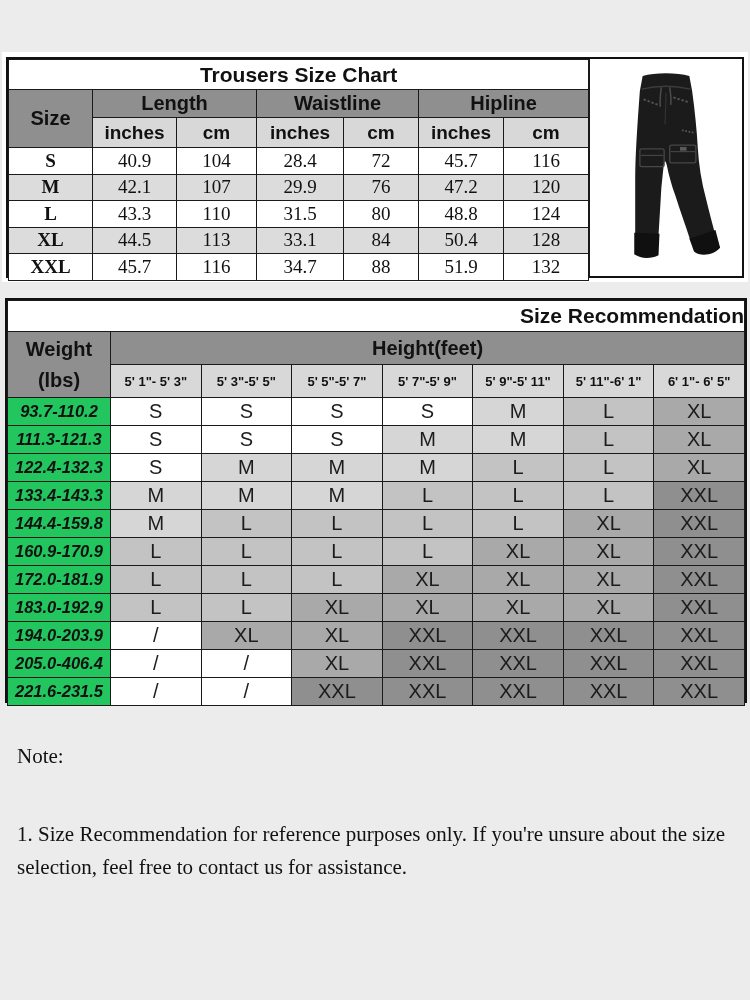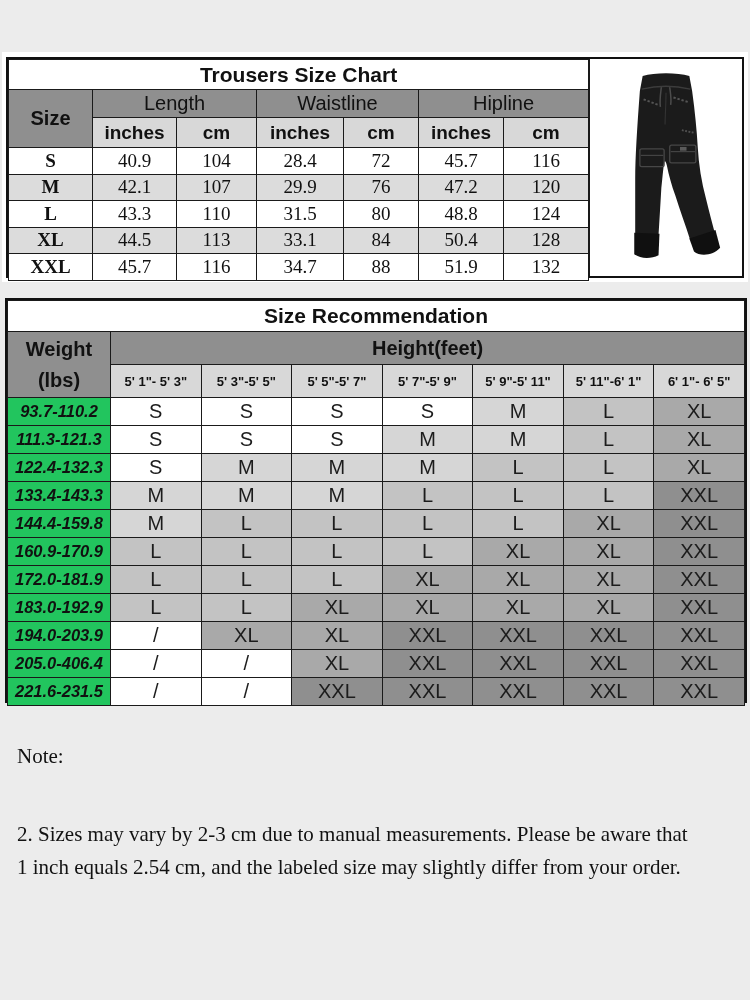--- a/index.html
+++ b/index.html
@@ -26,21 +26,21 @@
     border:1px solid #1a1a1a;text-align:center;vertical-align:middle;
     padding:0;overflow:hidden;white-space:nowrap;
   }
   .t1 .title-cell{
     height:29px;font-weight:bold;font-size:21px;background:#fff;
   }
   .t1 .corner{
     background:#8f8f8f;font-weight:bold;font-size:20px;
   }
   .t1 .group{
-    background:#8f8f8f;font-weight:normal;font-size:20px;height:27px;margin-left:20px;
+    background:#8f8f8f;font-weight:bold;font-size:20px;height:27px;margin-left:20px;
   }
   .t1 .unit{
     background:#d8d8d8;font-weight:bold;font-size:19px;height:29px;margin-left:18px;
   }
   .t1 .data-row td{
     height:25.5px;font-family:"Liberation Serif",serif;font-size:19px;background:#fff;
   }
   .t1 .data-row td.sz{font-weight:bold;}
   .t1 .data-row.alt td{background:#dcdcdc;}
   .pants-area{
@@ -52,21 +52,21 @@
     position:absolute;left:5px;top:298px;width:738px;height:401px;
     border:2.5px solid #111;background:#fff;
   }
   .t2{
     border-collapse:collapse;table-layout:fixed;width:100%;height:100%;
   }
   .t2 td{
     border:1px solid #1a1a1a;text-align:center;vertical-align:middle;
     padding:0;overflow:hidden;white-space:nowrap;
   }
-  .t2 .title-cell{height:30px;font-weight:bold;font-size:21px;background:#fff;}
+  .t2 .title-cell{height:30px;font-weight:bold;font-size:21px;background:#fff;text-align:right;}
   .t2 .wt-head{
     background:#8f8f8f;font-weight:bold;font-size:20px;line-height:1.55;
   }
   .t2 .height-head{
     background:#8f8f8f;font-weight:bold;font-size:20px;height:32px;
   }
   .t2 .range{
     background:#d8d8d8;font-weight:bold;font-size:13px;height:32px;
   }
   .t2 .wt{
@@ -335,15 +335,15 @@
           <td class="cell" style="background: rgb(143, 143, 143);">XXL</td>
           <td class="cell" style="background: rgb(143, 143, 143);">XXL</td>
           <td class="cell" style="background: rgb(143, 143, 143);">XXL</td>
         </tr>
       </tbody>
   </table>
 </div>
 
 <div class="notes">
   <p class="heading">Note:</p>
-  <p>2. Sizes may vary by 2-3 cm due to manual measurements. Please be aware that
-1 inch equals 2.54 cm, and the labeled size may slightly differ from your order.</p>
+  <p>1. Size Recommendation for reference purposes only. If you're unsure about the size
+selection, feel free to contact us for assistance.</p>
 </div>
 
 </body></html>

